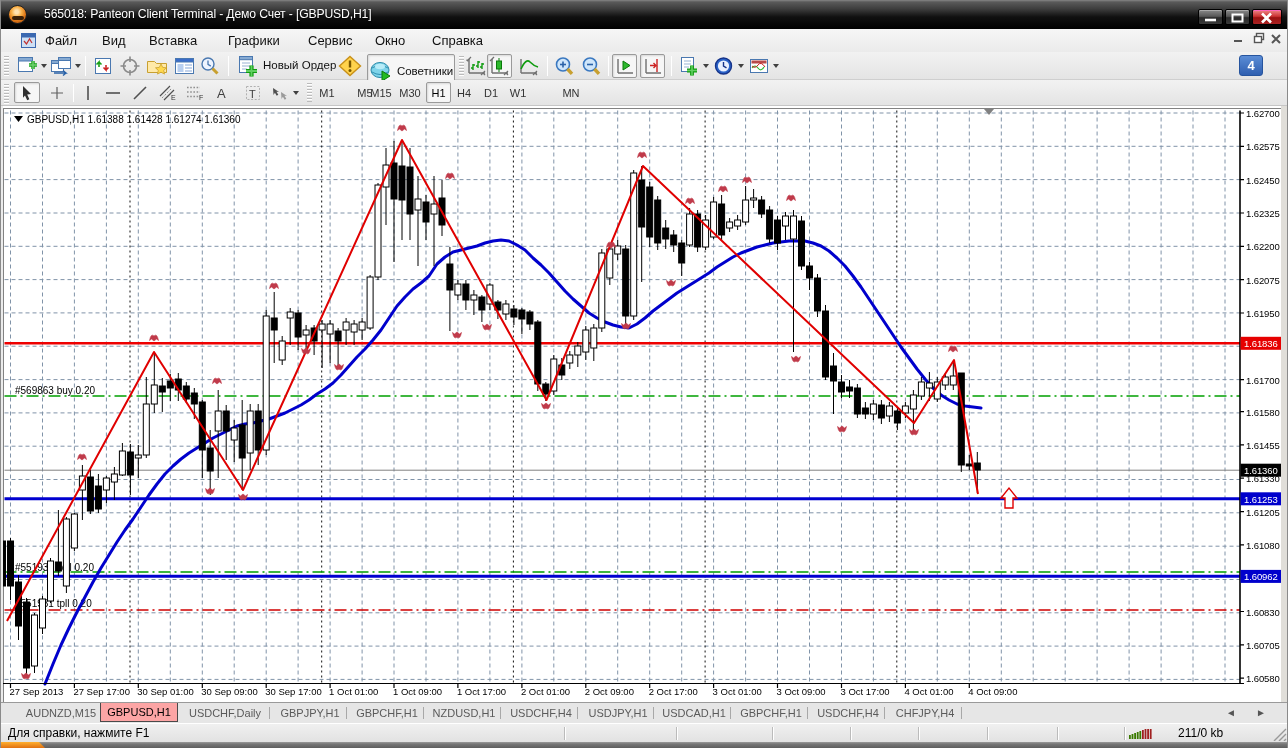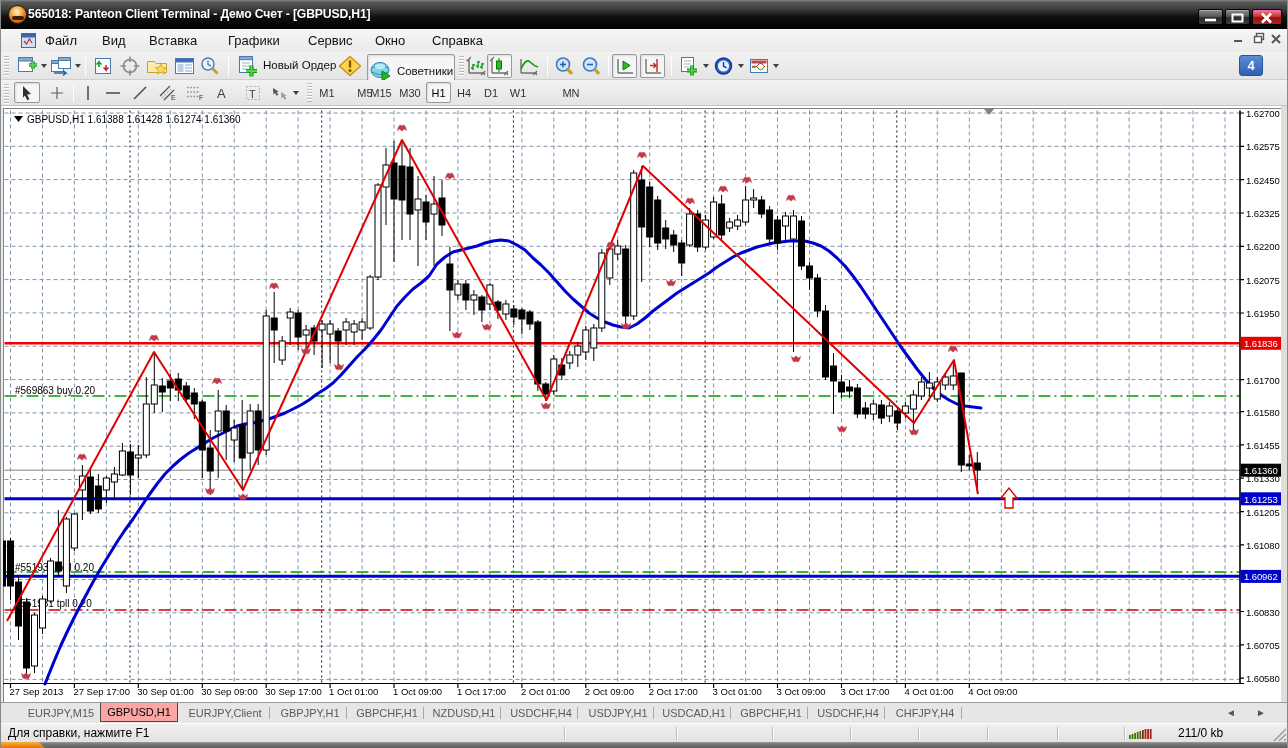--- a/index.html
+++ b/index.html
@@ -2,21 +2,21 @@
 <html><head><meta charset="utf-8"><style>
 
 *{margin:0;padding:0;box-sizing:border-box}
 html,body{width:1288px;height:748px;overflow:hidden;font-family:"Liberation Sans",sans-serif}
 body{background:#ebebeb;position:relative;border-left:1px solid #8a8a8a;border-right:1px solid #8a8a8a}
 .titlebar{position:absolute;left:0;top:0;width:1288px;height:29px;
  background:linear-gradient(#868686 0,#5a5a5a 2px,#3d3d3d 9px,#262626 13px,#101010 17px,#000 29px);}
 .titlebar .ticon{position:absolute;left:7px;top:5px;width:19px;height:19px;border-radius:50%;
  background:radial-gradient(circle at 45% 35%,#ffe2b0 0 12%,#f8b048 35%,#e07818 60%,#8a3c08 100%);border:1px solid #222}
 .titlebar .ticon:after{content:"";position:absolute;left:3px;top:10px;width:12px;height:4px;background:#3a2008;border-radius:2px}
-.ttext{position:absolute;left:27px;top:7px;color:#fff;font-size:12.2px;font-weight:bold;letter-spacing:-0.15px;text-shadow:0 1px 2px #000}
+.ttext{position:absolute;left:43px;top:7px;color:#fff;font-size:12.2px;font-weight:normal;letter-spacing:-0.15px;text-shadow:0 1px 2px #000}
 .wbtn{position:absolute;top:9px;height:16px;border-radius:2px;border:1px solid #000;
  background:linear-gradient(#8a8a8a 0,#585858 45%,#2a2a2a 55%,#3a3a3a 100%);box-shadow:inset 0 1px 0 #aaa}
 .wbtn.close{background:linear-gradient(#e88 0,#c33 45%,#911 55%,#a22 100%);box-shadow:inset 0 1px 0 #f6b}
 .wbtn svg{display:block;margin:2px auto 0}
 .menubar{position:absolute;left:0;top:29px;width:1288px;height:32px;background:linear-gradient(#f6f6f6,#e7e7e7);border-bottom:1px solid #d0d0d0}
 .menubar .mi{position:absolute;top:4px;font-size:13px;color:#111}
 .mwb{position:absolute;top:3px;width:16px;height:16px;color:#555;font-size:12px;text-align:center;line-height:15px}
 .toolbar1{position:absolute;left:0;top:52px;width:1288px;height:28px;background:linear-gradient(#f2f2f2,#e4e4e4);border-bottom:1px solid #cfcfcf}
 .toolbar2{position:absolute;left:0;top:80px;width:1288px;height:26px;background:linear-gradient(#f2f2f2,#e4e4e4);border-bottom:1px solid #c6c6c6}
 .grip{position:absolute;top:4px;width:5px;height:20px;background:repeating-linear-gradient(#bbb 0 1px,#fff 1px 2px,transparent 2px 3px);border-right:1px solid transparent}
@@ -533,23 +533,23 @@
 <text x="709.6" y="589" font-size="9.5" fill="#000">3 Oct 01:00</text>
 <text x="773.5" y="589" font-size="9.5" fill="#000">3 Oct 09:00</text>
 <text x="837.5" y="589" font-size="9.5" fill="#000">3 Oct 17:00</text>
 <text x="901.4" y="589" font-size="9.5" fill="#000">4 Oct 01:00</text>
 <text x="965.3" y="589" font-size="9.5" fill="#000">4 Oct 09:00</text>
 <path d="M7.5,578 v4 M71.4,578 v4 M135.3,578 v4 M199.3,578 v4 M263.2,578 v4 M327.1,578 v4 M391.0,578 v4 M454.9,578 v4 M518.9,578 v4 M582.8,578 v4 M646.7,578 v4 M710.6,578 v4 M774.5,578 v4 M838.5,578 v4 M902.4,578 v4 M966.3,578 v4" stroke="#000" stroke-width="1.2" fill="none"></path>
 </svg>
 </div>
 <div class="rstrip"></div>
 <div class="tabbar">
-<div class="tab" style="left:22px;width:76px;justify-content:center">EURJPY,M15</div>
+<div class="tab" style="left:22px;width:76px;justify-content:center">AUDNZD,M15</div>
 <div class="tab active" style="left:99px;width:78px;justify-content:center">GBPUSD,H1</div>
-<div class="tab" style="left:180px;width:88px;justify-content:center">EURJPY,Client</div>
+<div class="tab" style="left:180px;width:88px;justify-content:center">USDCHF,Daily</div>
 <div class="tab" style="left:272px;width:74px;justify-content:center">GBPJPY,H1</div>
 <div class="tab" style="left:349px;width:74px;justify-content:center">GBPCHF,H1</div>
 <div class="tab" style="left:426px;width:74px;justify-content:center">NZDUSD,H1</div>
 <div class="tab" style="left:503px;width:74px;justify-content:center">USDCHF,H4</div>
 <div class="tab" style="left:580px;width:74px;justify-content:center">USDJPY,H1</div>
 <div class="tab" style="left:656px;width:74px;justify-content:center">USDCAD,H1</div>
 <div class="tab" style="left:733px;width:74px;justify-content:center">GBPCHF,H1</div>
 <div class="tab" style="left:810px;width:74px;justify-content:center">USDCHF,H4</div>
 <div class="tab" style="left:887px;width:74px;justify-content:center">CHFJPY,H4</div>
 <div class="tabsep" style="left:176px"></div>

